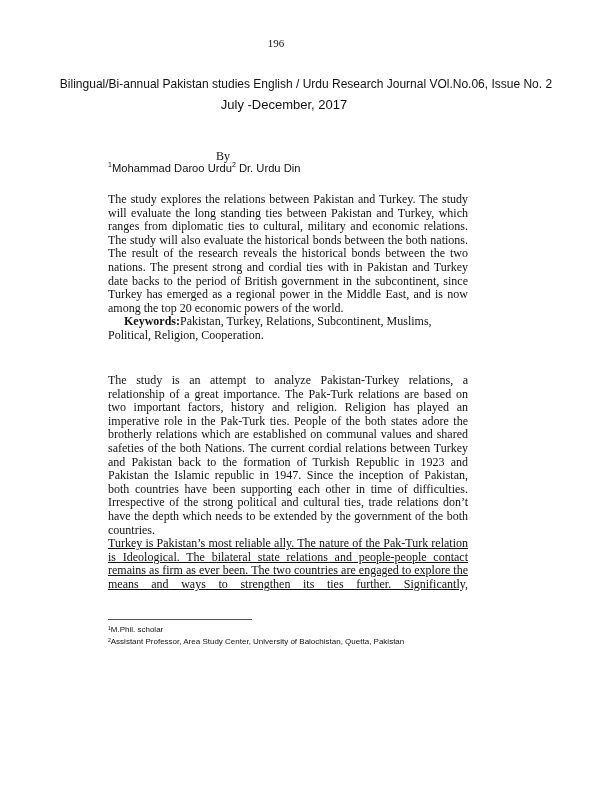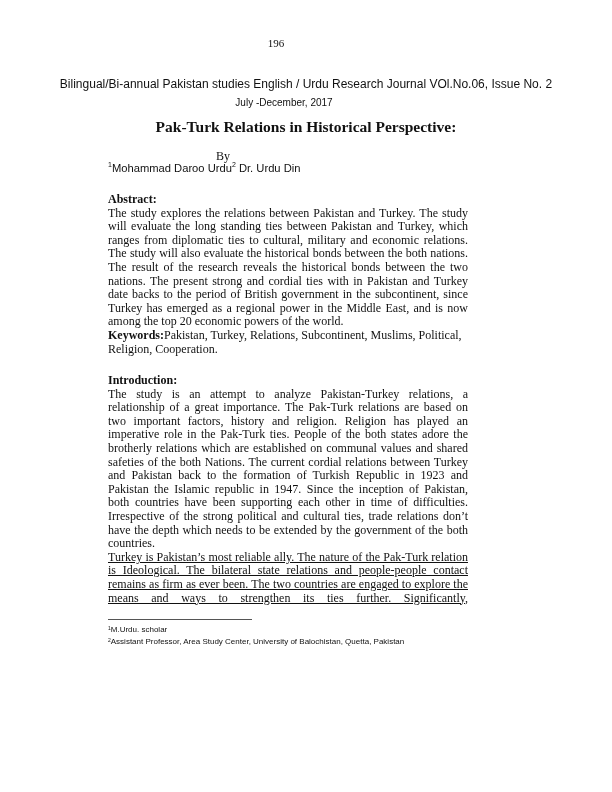--- a/index.html
+++ b/index.html
@@ -3,63 +3,60 @@
 <meta charset="utf-8">
 <style>
   html, body { margin:0; padding:0; background:#ffffff; }
   body { width:612px; height:792px; position:relative; overflow:hidden; color:#111; }
   .page { position:absolute; left:0; top:0; width:612px; height:792px; }
   .page-number { position:absolute; top:37px; left:0; width:552px; text-align:center;
     font-family:Liberation Serif, serif; font-size:11px; }
   .journal { position:absolute; top:77px; left:0; width:612px; text-align:center;
     font-family:"Liberation Sans", sans-serif; font-size:12px; letter-spacing:0; }
   .issue-date { position:absolute; top:97px; left:0; width:568px; text-align:center;
-    font-family:"Liberation Sans", sans-serif; font-size:10px; }
+    font-family:"Liberation Sans", sans-serif; font-size:13px; }
   .title { position:absolute; top:118px; left:0; width:612px; text-align:center;
     font-family:"Liberation Serif", serif; font-weight:bold; font-size:15.5px; }
   .by { position:absolute; top:149px; left:216px; font-family:"Liberation Serif", serif; font-size:12px; }
   .authors { position:absolute; top:162px; left:108px; font-family:"Liberation Sans", sans-serif; font-size:11.2px; }
   .authors sup { font-size:7px; vertical-align:top; position:relative; top:-1px; }
   .content { position:absolute; left:108px; width:360px; font-family:"Liberation Serif", serif; font-size:12px; line-height:13.6px; }
   .heading { font-weight:bold; }
   .abstract-text { text-align:justify; text-align-last:left; }
   .para { text-align:justify; }
-  .kw-label { font-weight:bold; }
+  .kw-label { font-weight:bold;margin-left:16px; }
   .footnote-rule { position:absolute; top:619px; left:108px; width:144px; height:0; border-top:1px solid #555; }
   .footnote { position:absolute; left:108px; font-family:"Liberation Sans", sans-serif; font-size:8px; }
   .footnote sup { font-size:5px; vertical-align:top; }
 </style>
 </head>
 <body>
 
 <div class="page">
   <div class="page-number">196</div>
   <div class="journal">Bilingual/Bi-annual Pakistan studies English / Urdu Research Journal VOl.No.06, Issue No. 2</div>
   <div class="issue-date">July -December, 2017</div>
 
-  <div class="title">Pak-Turk Relations in Historical Perspective:</div>
   <div class="by">By</div>
   <div class="authors">
     <sup>1</sup><span>Mohammad Daroo Urdu</span><sup>2</sup><span> Dr. Urdu Din</span>
   </div>
 
   <div class="content" style="top:193px;">
-    <div class="heading">Abstract:</div>
     <div class="abstract-text">The study explores the relations between Pakistan and Turkey. The study will evaluate the long standing ties between Pakistan and Turkey, which ranges from diplomatic ties to cultural, military and economic relations. The study will also evaluate the historical bonds between the both nations. The result of the research reveals the historical bonds between the two nations. The present strong and cordial ties with in Pakistan and Turkey date backs to the period of British government in the subcontinent, since Turkey has emerged as a regional power in the Middle East, and is now among the top 20 economic powers of the world.</div>
     <div class="para" style="text-align:left;">
       <span class="kw-label">Keywords:</span><span>Pakistan, Turkey, Relations, Subcontinent, Muslims, Political, Religion, Cooperation.</span>
     </div>
   </div>
 
   <div class="content" style="top:374px;">
-    <div class="heading">Introduction:</div>
     <div class="para" style="text-align-last:left;">The study is an attempt to analyze Pakistan-Turkey relations, a relationship of a great importance. The Pak-Turk relations are based on two important factors, history and religion. Religion has played an imperative role in the Pak-Turk ties. People of the both states adore the brotherly relations which   are established on communal values and shared safeties of the both Nations. The current cordial relations between Turkey and Pakistan back to the formation of Turkish Republic in 1923 and Pakistan the Islamic republic in 1947. Since the inception of Pakistan, both countries have been supporting each other in time of difficulties. Irrespective of the strong political and cultural ties, trade relations don’t have the depth which needs to be extended by the government of the both countries.</div>
     <div class="para" style="text-align-last:justify;text-decoration:underline;">Turkey is Pakistan’s most reliable ally. The nature of the Pak-Turk relation is Ideological. The bilateral state relations and people-people contact remains as firm as ever been. The two countries are engaged to explore the means and ways to strengthen its ties further. Significantly,</div>
   </div>
 
   <div class="footnote-rule"></div>
   <div class="footnote" style="top:625px;">
-    <sup>1</sup><span>M.Urdu. scholar</span>
+    <sup>1</sup><span>M.Phil. scholar</span>
   </div>
   <div class="footnote" style="top:637px;">
     <sup>2</sup><span>Assistant Professor, Area Study Center, University of Balochistan, Quetta, Pakistan</span>
   </div>
 </div>
 
 </body></html>

